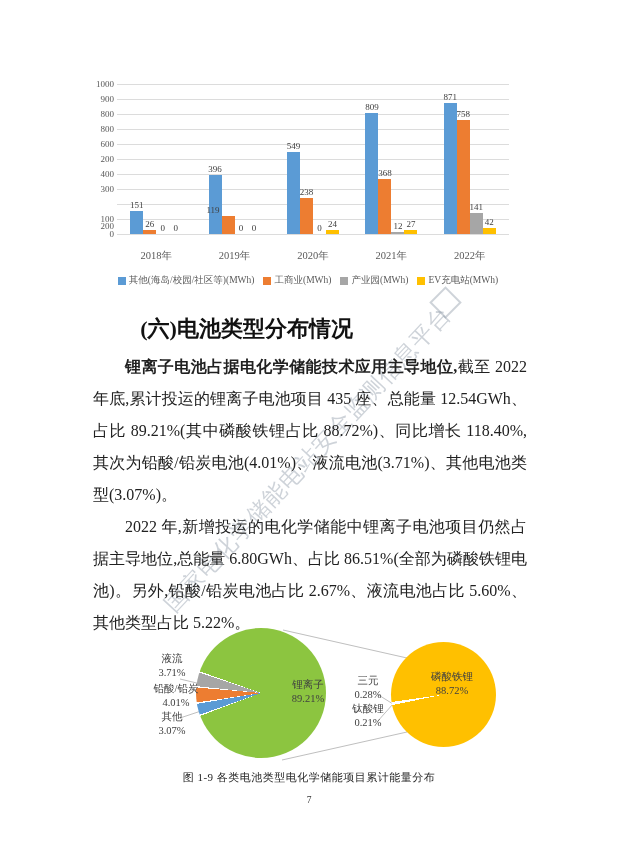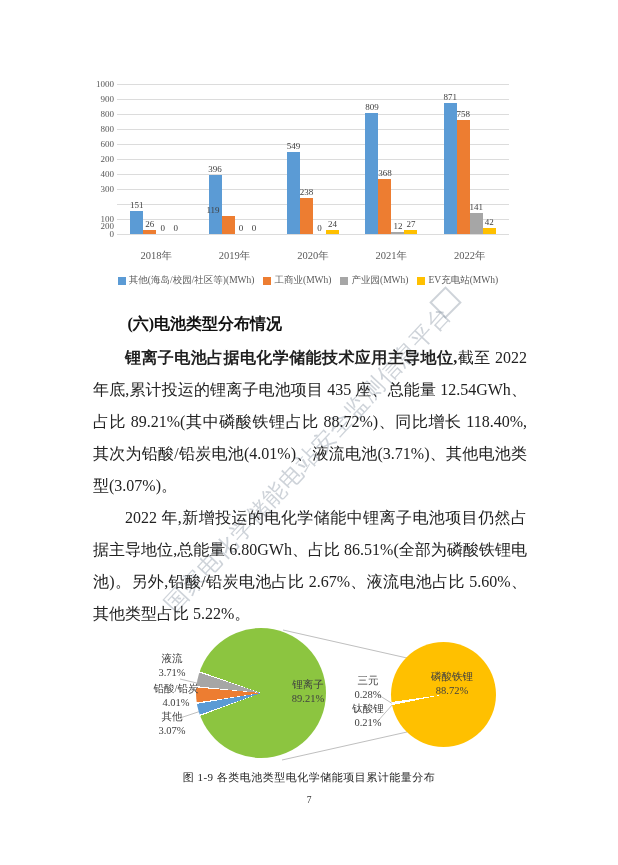--- a/index.html
+++ b/index.html
@@ -29,21 +29,21 @@
   .bar-label{position:absolute;width:34px;text-align:center;font-size:9px;color:#404040;}
   .x-axis{display:flex;margin-left:24px;margin-top:15px;}
   .x-axis .xt{text-align:center;font-size:10.5px;color:#595959;}
   .legend{display:flex;justify-content:center;align-items:center;gap:9px;margin-top:11px;
           font-size:9.5px;color:#595959;white-space:nowrap;}
   .legend .li{display:inline-flex;align-items:center;gap:3px;}
   .legend .sq{width:8px;height:8px;display:inline-block;}
   .cap{text-align:center;font-size:15px;color:#262626;margin-top:13px;letter-spacing:0.5px;}
   
   .textblock{position:absolute;left:93px;top:314px;width:434px;}
-  .textblock h3{margin:0 0 7px 0;font-size:16px;font-weight:bold;text-indent:2.15em;color:#111;}
+  .textblock h3{margin:0 0 7px 0;font-size:22px;font-weight:bold;text-indent:2.15em;color:#111;}
   .textblock p{margin:0;font-size:16px;line-height:32px;text-align:justify;text-indent:2em;}
   
   .fig9{position:absolute;left:0;top:622px;width:618px;height:200px;margin:0;}
   .pie{position:absolute;border-radius:50%;}
   .pie-main{left:196px;top:6px;width:130px;height:130px;}
   .pie-sub{left:391px;top:20px;width:105px;height:105px;}
   .plabel{position:absolute;font-size:10.5px;line-height:14px;color:#404040;text-align:center;}
   .fig9 svg.lines{position:absolute;left:0;top:0;}
   .fig9 .cap9{position:absolute;top:148px;width:100%;text-align:center;font-size:11px;color:#262626;letter-spacing:0.5px;}
   .page-number{position:absolute;top:795px;width:100%;text-align:center;font-size:9.5px;color:#333;}

